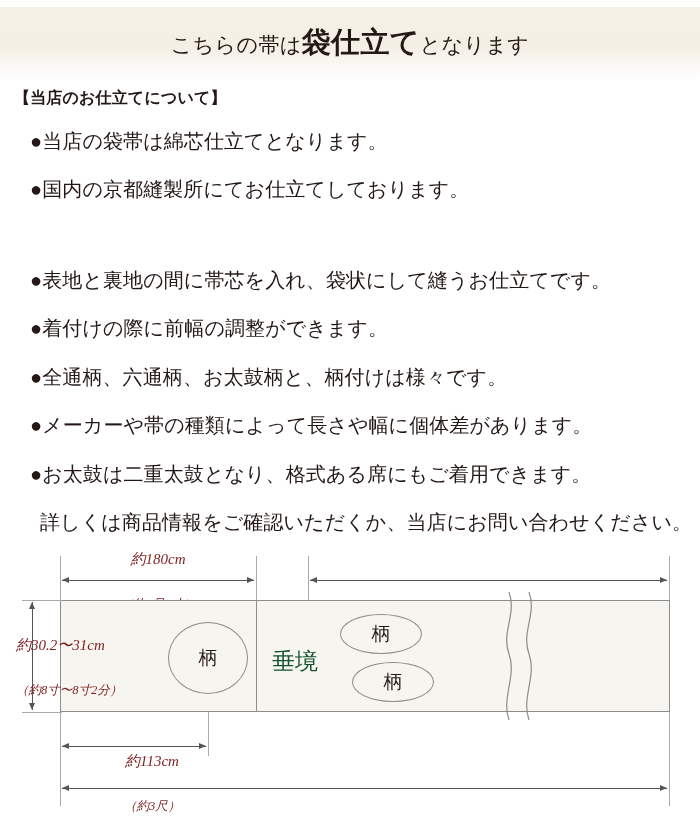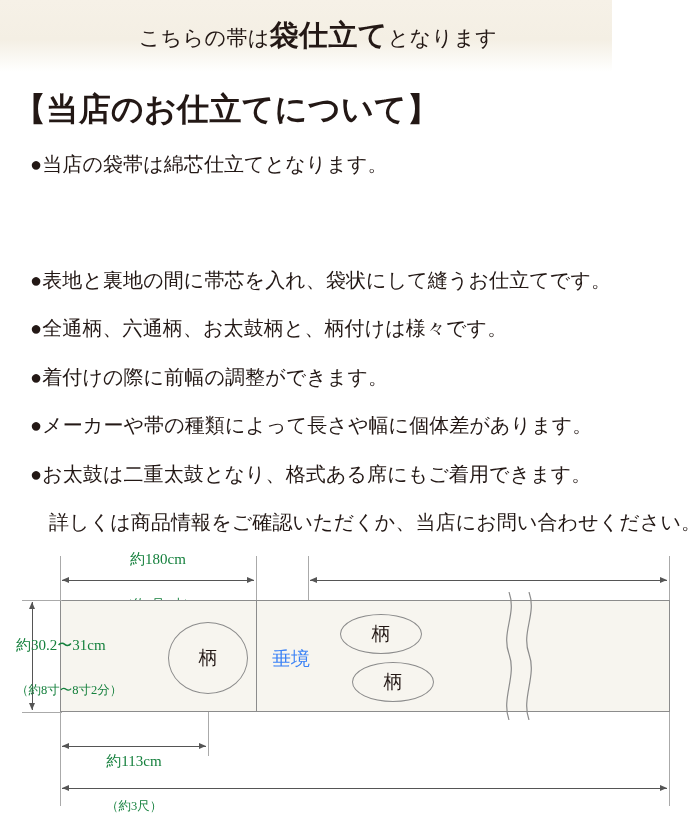--- a/index.html
+++ b/index.html
@@ -18,28 +18,27 @@
   .page {
     position: relative;
     width: 700px;
     height: 840px;
     box-sizing: border-box;
   }
 
   
   .banner {
     position: absolute;
-    left: 0; top: 0;
-    width: 588px;
+    left: 0; top: 7px;
+    width: 700px;
     height: 72px;
     background: linear-gradient(to bottom, #f6f1e7 0%, #f4efe4 55%, #ffffff 100%);
     display: flex;
     align-items: center;
     justify-content: center;
-    padding-left: 24px;
   }
   .banner-text {
     font-size: 22px;
     letter-spacing: 0.02em;
     white-space: nowrap;
     color: #231815;
   }
   .banner-text .big {
     font-size: 29px;
     font-weight: bold;
@@ -49,60 +48,61 @@
     font-size: 21px;
   }
 
   
   .section {
     position: absolute;
     left: 14px;
     width: 672px;
   }
   .sec-title {
-    font-size: 32px;
+    font-size: 16px;
     font-weight: bold;
     letter-spacing: 0.01em;
     margin: 0 0 6px 0;
     white-space: nowrap;
   }
   .bullet {
     font-size: 20px;
     line-height: 1.62;
     letter-spacing: 0.005em;
     white-space: nowrap;
     margin: 16px;
   }
   .subline {
     font-size: 20px;
     line-height: 1.62;
     letter-spacing: 0.005em;
     white-space: nowrap;
-    margin: 9px;
+    margin: 0;
     padding-left: 26px;
   }
 
   #sec-shop   { top: 88px; }
   #sec-fukuro { top: 248px; }
 
   
   .diagram {
     position: absolute;
     left: 0;
     top: 536px;
     width: 700px;
     height: 300px;
   }
   .dim-label {
     position: absolute;
     text-align: center;
     font-size: 15px;
     line-height: 1.25;
-    color: #15803d;
-    white-space: nowrap;
+    color: #7f1d1d;
+    white-space: nowrap;
+    font-style: italic;
   }
   .dim-label .sub {
     display: block;
     font-size: 12.5px;
     margin-top: 28px;
   }
 
   
   .obi {
     position: absolute;
@@ -149,22 +149,22 @@
     width: 80px; height: 38px;
   }
   .ell-2 {
     left: 352px; top: 126px;
     width: 80px; height: 38px;
   }
   .tare {
     position: absolute;
     left: 272px;
     top: 110px;
-    font-size: 19px;
-    color: #3b82f6;
+    font-size: 23px;
+    color: #14532d;
     white-space: nowrap;
   }
 
   
   .arrow-h {
     position: absolute;
     height: 1px;
     background: #555;
   }
   .arrow-h::before, .arrow-h::after {
@@ -222,26 +222,27 @@
 
   <div class="banner">
     <div class="banner-text">
       <span class="small">こちらの帯は</span><span class="big">袋仕立て</span><span class="small">となります</span>
     </div>
   </div>
 
   <div class="section" id="sec-shop">
     <p class="sec-title">【当店のお仕立てについて】</p>
     <p class="bullet">●当店の袋帯は綿芯仕立てとなります。</p>
+    <p class="bullet">●国内の京都縫製所にてお仕立てしております。</p>
   </div>
 
   <div class="section" id="sec-fukuro">
     <p class="bullet">●表地と裏地の間に帯芯を入れ、袋状にして縫うお仕立てです。</p>
+    <p class="bullet">●着付けの際に前幅の調整ができます。</p>
     <p class="bullet">●全通柄、六通柄、お太鼓柄と、柄付けは様々です。</p>
-    <p class="bullet">●着付けの際に前幅の調整ができます。</p>
     <p class="bullet">●メーカーや帯の種類によって長さや幅に個体差があります。</p>
     <p class="bullet">●お太鼓は二重太鼓となり、格式ある席にもご着用できます。</p>
     <p class="subline">詳しくは商品情報をご確認いただくか、当店にお問い合わせください。</p>
   </div>
 
   <div class="diagram">
 
     <div class="tick" style="left:60px;  top:20px;  height:250px;"></div>
     <div class="tick" style="left:256px; top:20px;  height:48px;"></div>
     <div class="tick" style="left:308px; top:20px;  height:48px;"></div>
@@ -279,21 +280,21 @@
 
     <div class="tick-h" style="left:22px; top:64px; width:40px;"></div>
     <div class="tick-h" style="left:22px; top:176px; width:40px;"></div>
     <div class="arrow-v" style="left:32px; top:66px; height:108px;"></div>
     <div class="dim-label" style="left:0px; top:100px; width:62px; text-align:left;padding-left:16px;">
       <span>約30.2〜31cm</span>
       <span class="sub">（約8寸〜8寸2分）</span>
     </div>
 
     <div class="arrow-h" style="left:62px; top:210px; width:144px;"></div>
-    <div class="dim-label" style="left:62px; top:216px; width:144px;">
+    <div class="dim-label" style="left:80px; top:216px; width:144px;">
       <span>約113cm</span>
       <span class="sub">（約3尺）</span>
     </div>
 
     <div class="arrow-h" style="left:62px; top:252px; width:605px;"></div>
 
   </div>
 </div>
 
 </body></html>

